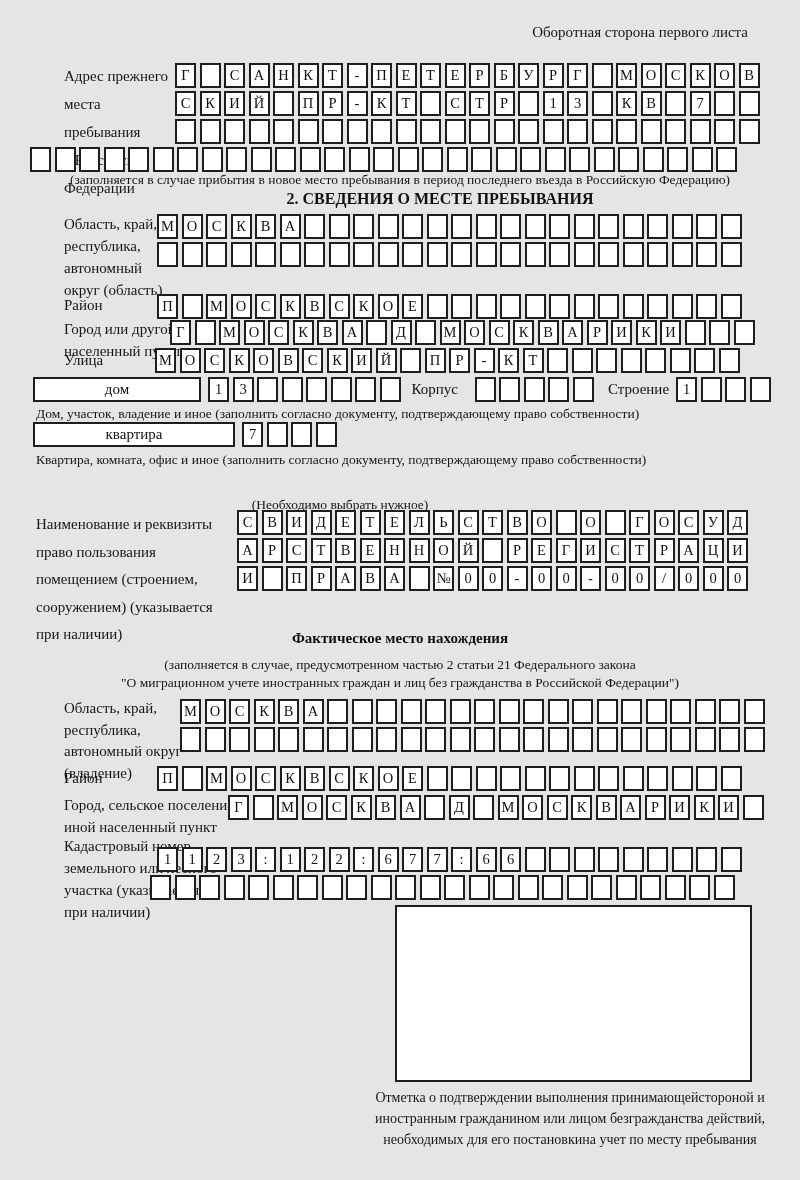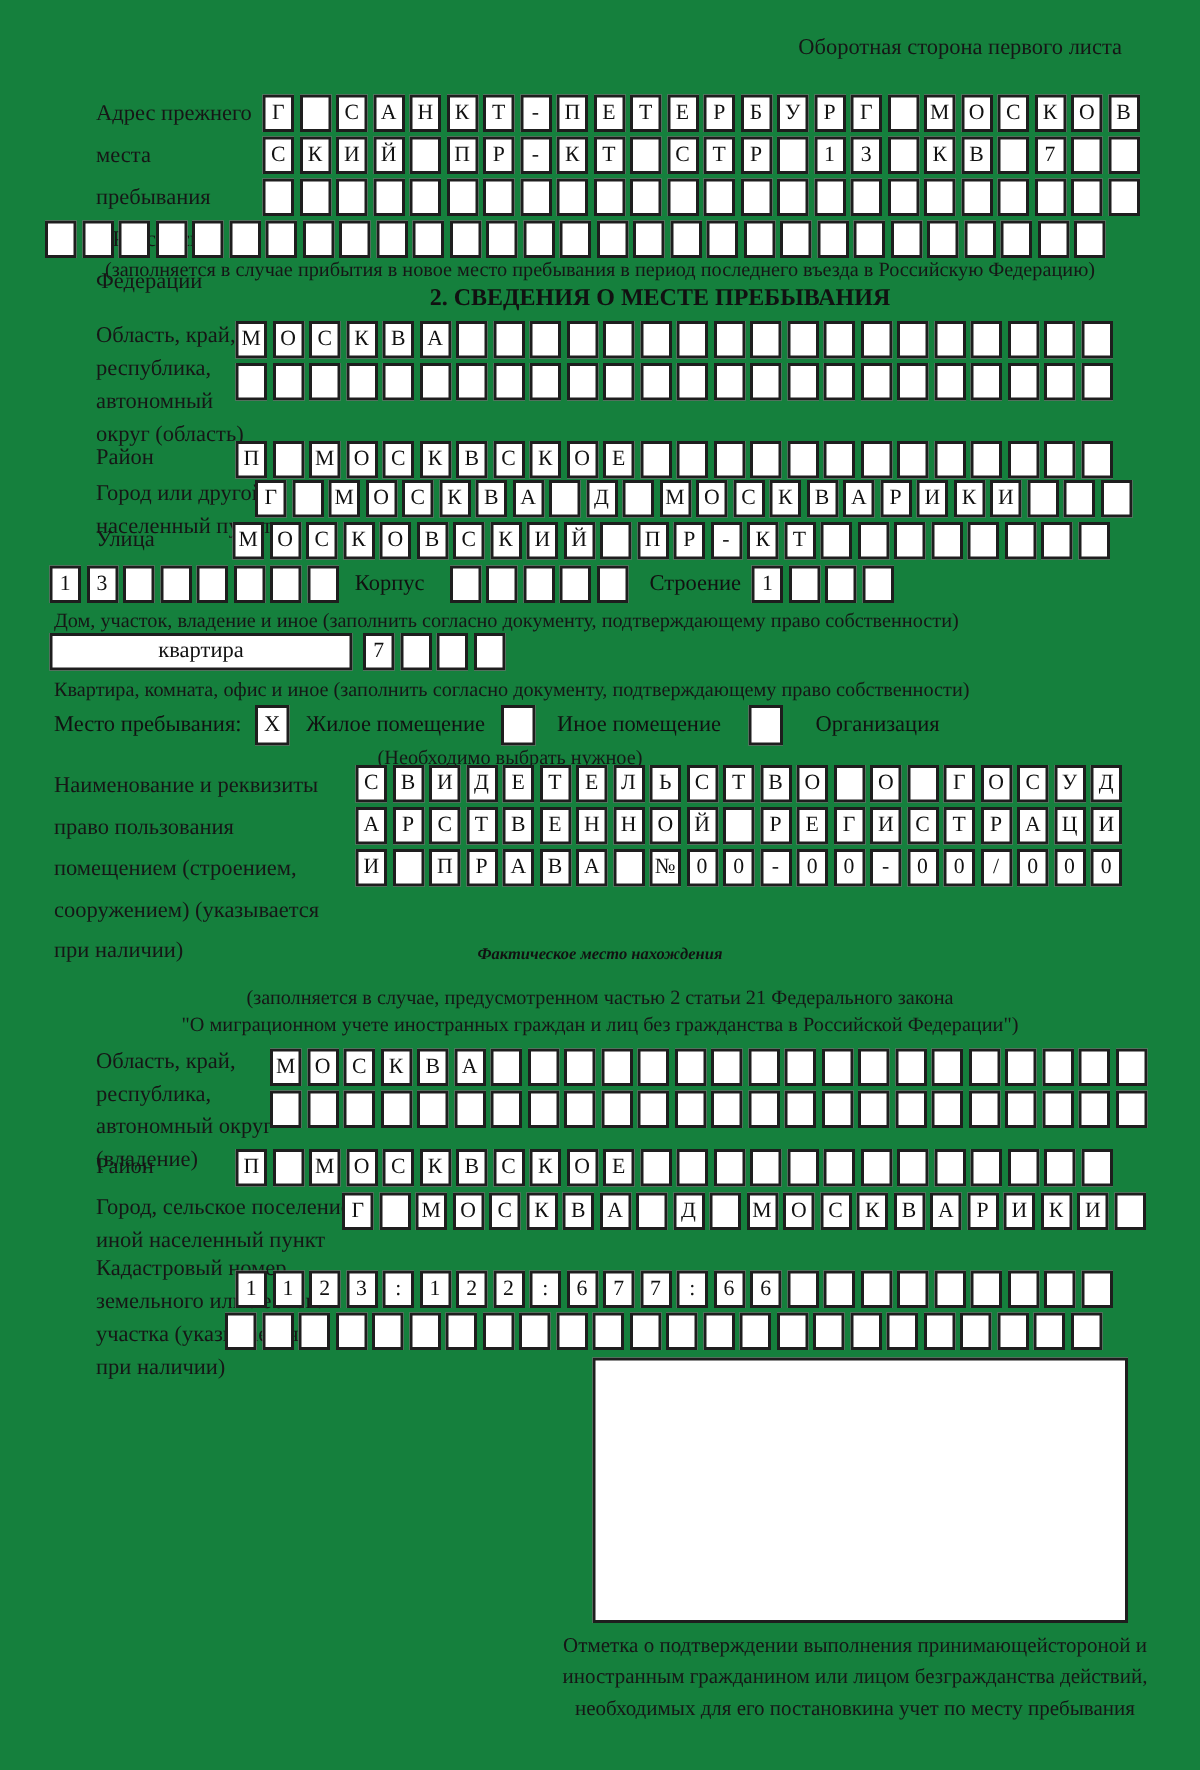--- a/index.html
+++ b/index.html
@@ -1,19 +1,19 @@
 <!DOCTYPE html>
 <html><head>
 <meta charset="utf-8">
 <style>
   html,body{margin:0;padding:0;background:#ffffff;}
   .page{
     position:relative;
     width:800px;height:1180px;
-    background:#15803d;
+    background:#e5e5e5;
     font-family:"Liberation Serif","DejaVu Serif",serif;
     color:#111;
     overflow:hidden;
   }
   .abs{position:absolute;}
   .lbl{font-size:15px;color:#161616;}
   .lbl .line{display:block;}
   .boxes{display:flex;gap:3.5px;align-items:flex-start;}
   .cell{
     display:inline-flex;flex:0 0 auto;
@@ -25,21 +25,21 @@
   }
   .widebox{
     display:inline-flex;flex:0 0 auto;
     height:21px;border:2px solid #1e1e1e;
     align-items:center;justify-content:center;
     font-size:15px;background:#fff;
   }
   .caption{font-size:13.5px;color:#161616;}
   .center{text-align:center;width:800px;left:0;}
   .title{font-weight:bold;font-size:16px;margin-left:40px;}
-  .subtitle{font-weight:bold;font-size:11px;font-style:italic;}
+  .subtitle{font-weight:bold;font-size:15px;}
   .inline-lbl{font-size:15px;white-space:nowrap;}
   .flexrow{display:flex;align-items:center;}
   .checkbox{
     display:inline-flex;flex:0 0 auto;
     width:19px;height:23px;border:2px solid #1e1e1e;
     align-items:center;justify-content:center;
     font-size:15px;background:#fff;
   }
   .stampbox{
     border:2px solid #1e1e1e;background:#fff;
@@ -311,20 +311,21 @@
       <span class="cell"></span>
       <span class="cell"></span>
       <span class="cell"></span>
       <span class="cell"></span>
       <span class="cell"></span>
       <span class="cell"></span>
       <span class="cell"></span>
     </div>
 
   <div class="abs flexrow" style="left:33px;top:377px;">
+    <span class="widebox" style="width:164px;margin-right:7px;">дом</span>
     <span class="boxes">
         <span class="cell">1</span>
         <span class="cell">3</span>
         <span class="cell"></span>
         <span class="cell"></span>
         <span class="cell"></span>
         <span class="cell"></span>
         <span class="cell"></span>
         <span class="cell"></span>
       </span>
@@ -350,29 +351,20 @@
     <span class="widebox" style="width:198px;margin-right:7px;">квартира</span>
     <span class="boxes">
         <span class="cell">7</span>
         <span class="cell"></span>
         <span class="cell"></span>
         <span class="cell"></span>
       </span>
   </div>
   <div class="abs caption" style="left:36px;top:452px;">Квартира, комната, офис и иное (заполнить согласно документу, подтверждающему право собственности)</div>
 
-  <div class="abs flexrow" style="left:36px;top:470px;">
-    <span class="inline-lbl" style="margin-right:9px;">Место пребывания:</span>
-    <span class="checkbox">X</span>
-    <span class="inline-lbl" style="margin:0 11px;">Жилое помещение</span>
-    <span class="checkbox"></span>
-    <span class="inline-lbl" style="margin:0 18px 0 14px;">Иное помещение</span>
-    <span class="checkbox"></span>
-    <span class="inline-lbl" style="margin-left:22px;">Организация</span>
-  </div>
   <div class="abs caption" style="left:240px;top:497px;width:200px;text-align:center;">(Необходимо выбрать нужное)</div>
 
   <div class="abs lbl" style="left:36px;top:511px;line-height:27.5px;width:210px;">
       <span class="line">Наименование и реквизиты</span>
       <span class="line">право пользования</span>
       <span class="line">помещением (строением,</span>
       <span class="line">сооружением) (указывается</span>
       <span class="line">при наличии)</span>
     </div>
   <div class="abs boxes" style="left:237px;top:510px;">

